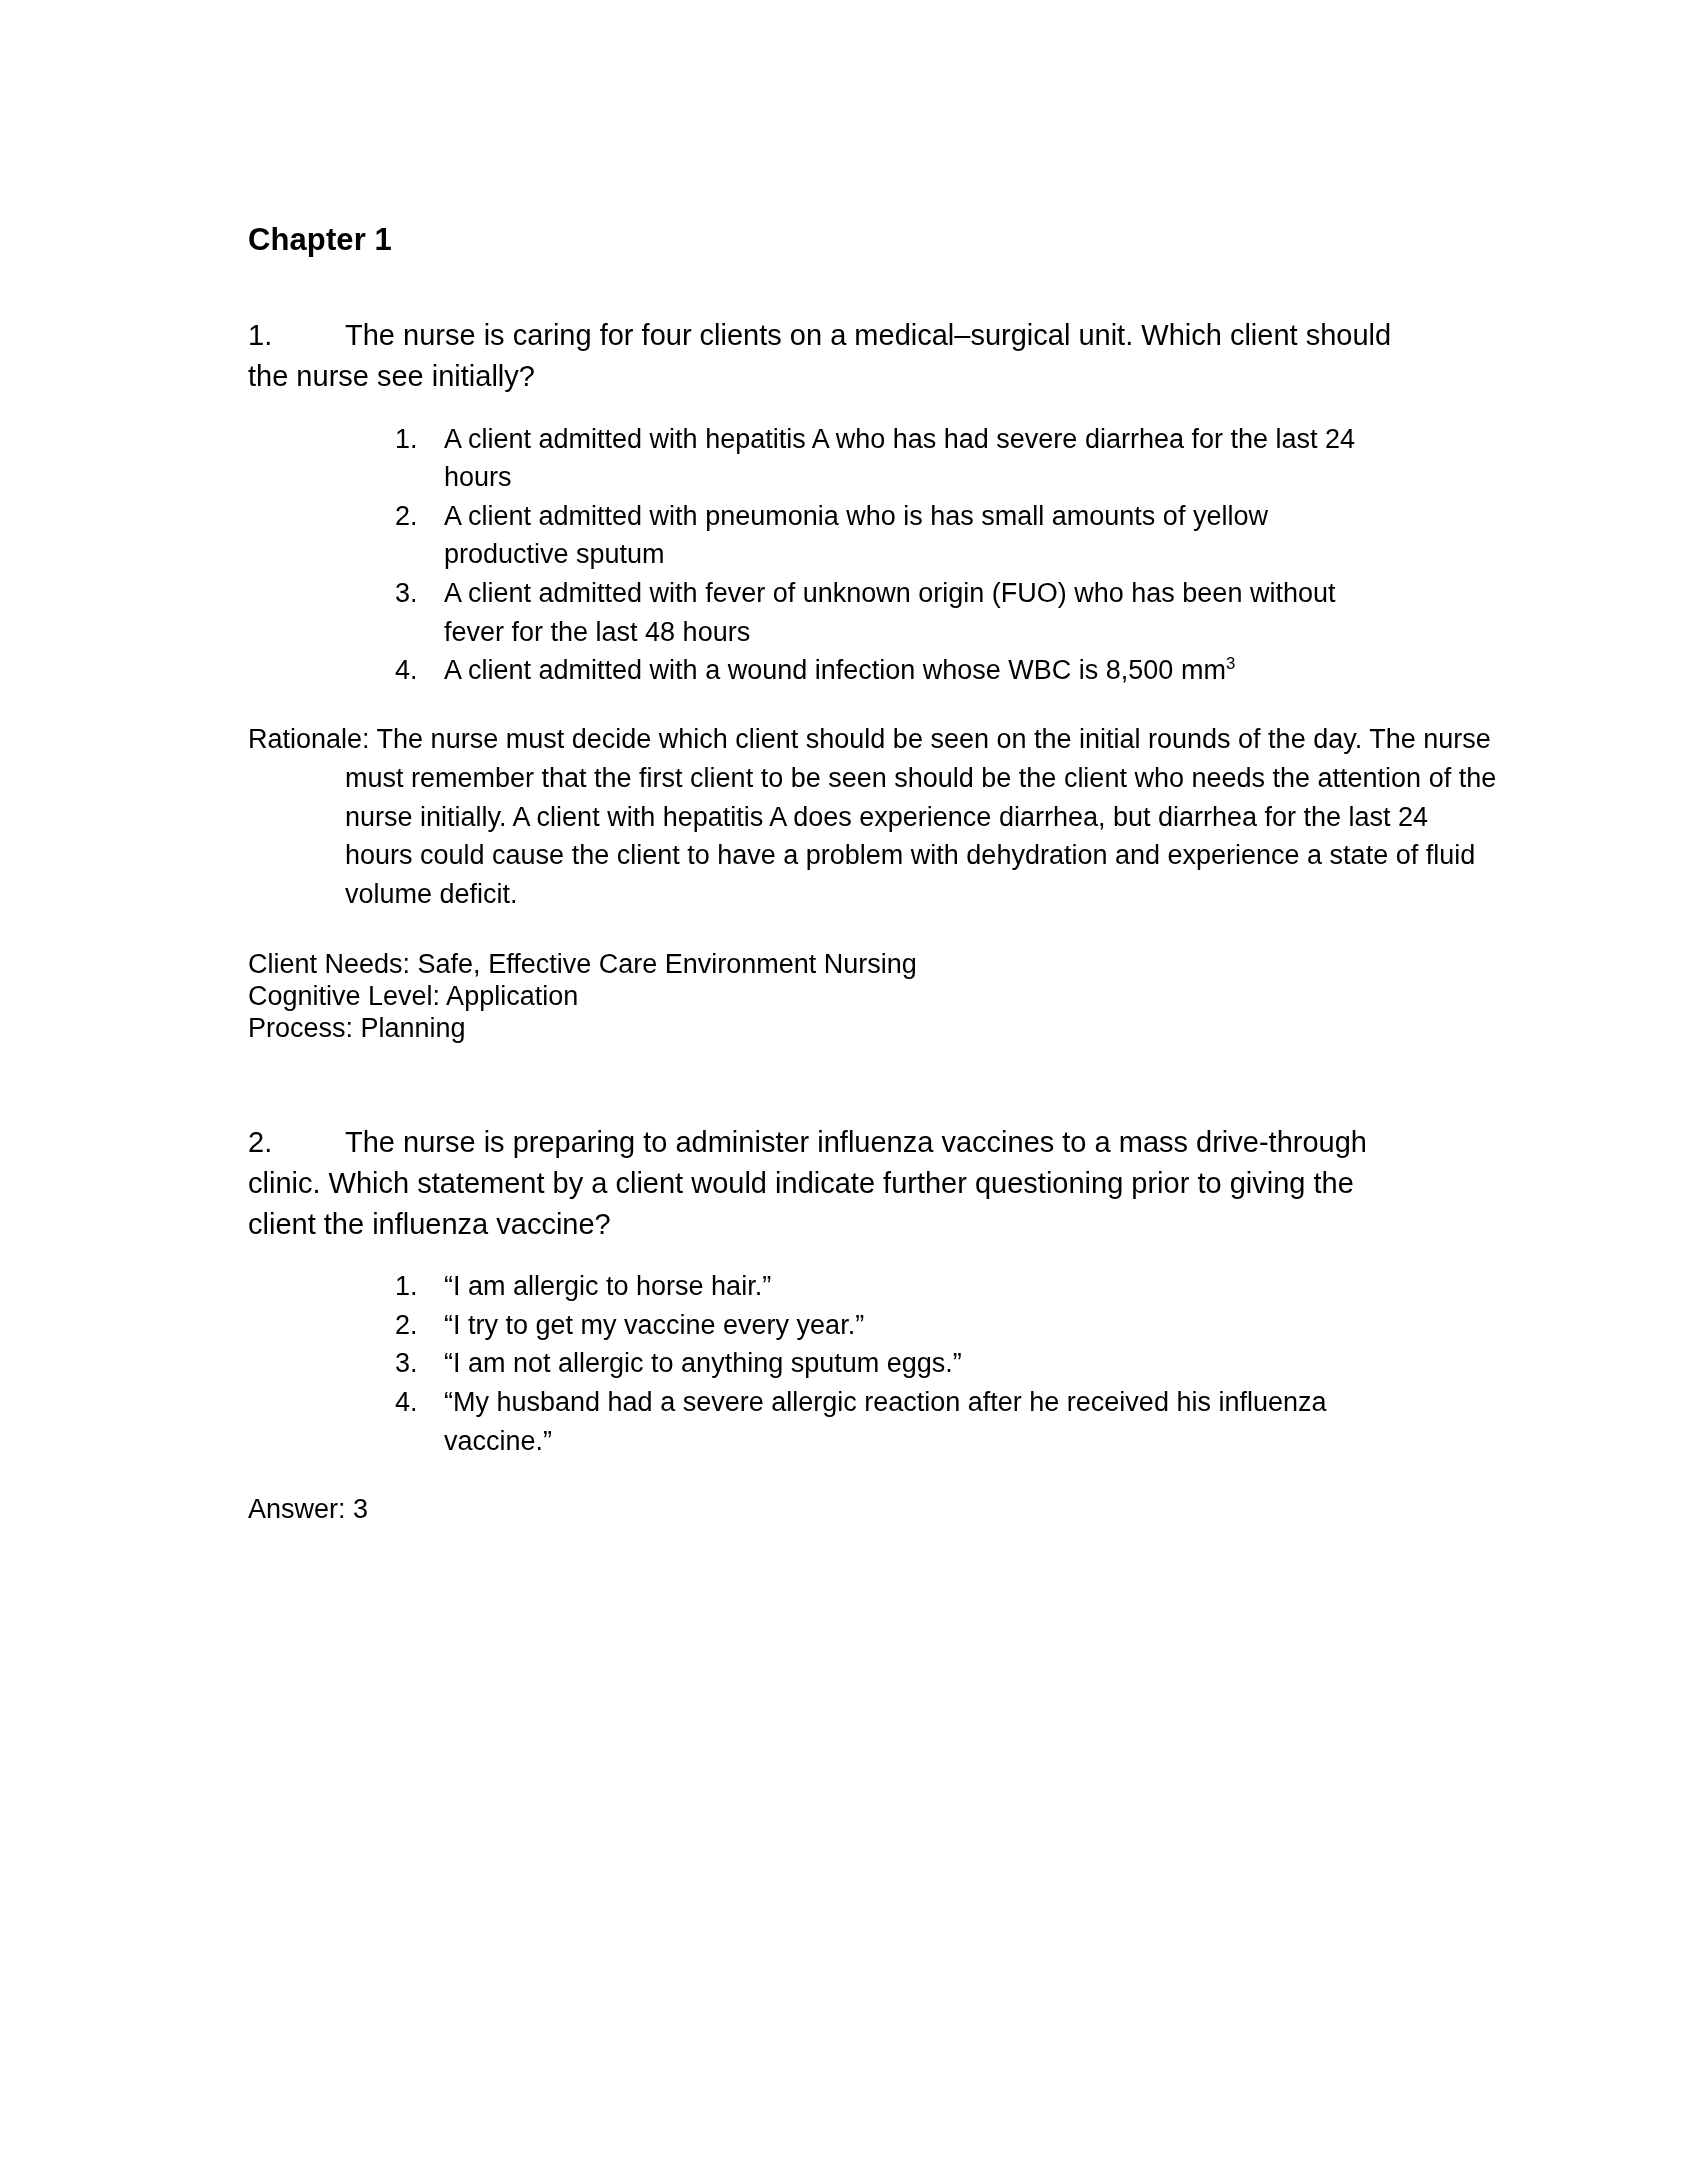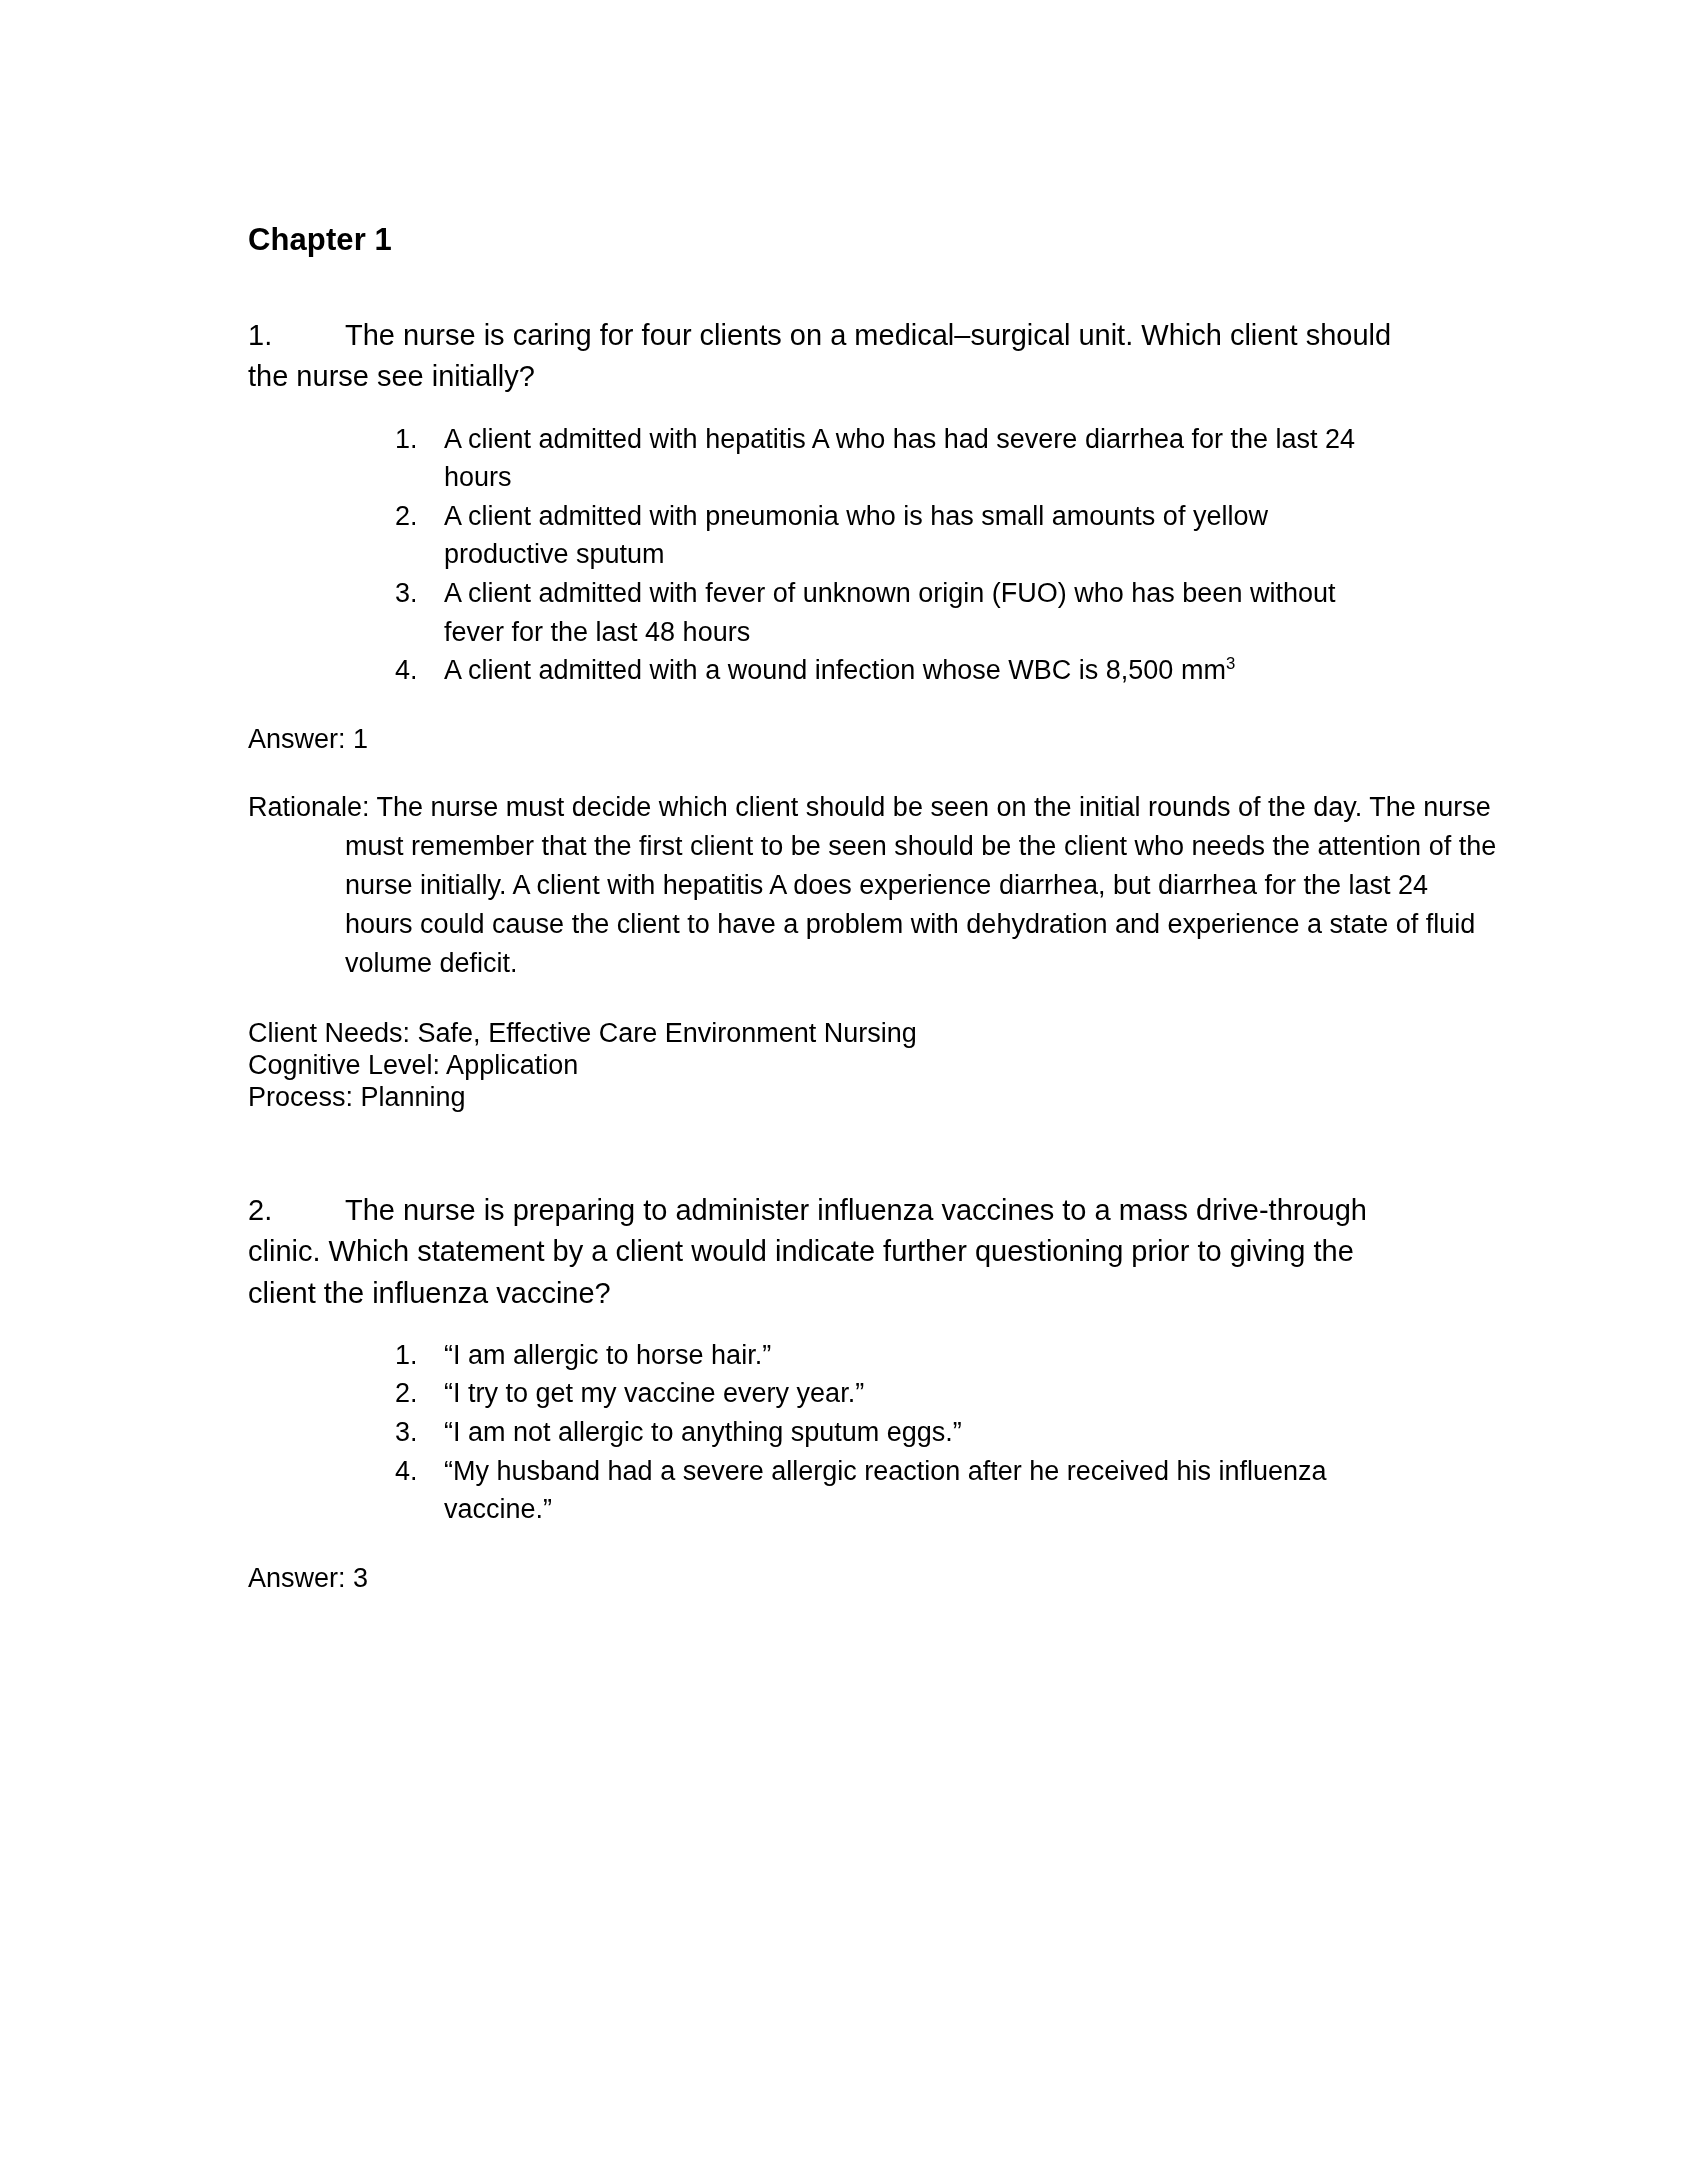--- a/index.html
+++ b/index.html
@@ -109,21 +109,20 @@
     <div class="question-block">
       <p class="question-text"><span class="q-num">1.</span><span>The nurse is caring for four clients on a medical–surgical unit. Which client should the nurse see initially?</span></p>
 
       <ol class="options">
         <li><span class="opt-num">1.</span><span>A client admitted with hepatitis A who has had severe diarrhea for the last 24 hours</span></li>
         <li><span class="opt-num">2.</span><span>A client admitted with pneumonia who is has small amounts of yellow productive sputum</span></li>
         <li><span class="opt-num">3.</span><span>A client admitted with fever of unknown origin (FUO) who has been without fever for the last 48 hours</span></li>
         <li><span class="opt-num">4.</span><span>A client admitted with a wound infection whose WBC is 8,500 mm</span><sup>3</sup></li>
       </ol>
 
-      <p class="answer-line">Answer: 1</p>
 
       <p class="rationale">Rationale: The nurse must decide which client should be seen on the initial rounds of the day. The nurse must remember that the first client to be seen should be the client who needs the attention of the nurse initially. A client with hepatitis A does experience diarrhea, but diarrhea for the last 24 hours could cause the client to have a problem with dehydration and experience a state of fluid volume deficit.</p>
 
       <div class="meta-block">
         <div>Client Needs: Safe, Effective Care Environment Nursing</div>
         <div>Cognitive Level: Application</div>
         <div>Process: Planning</div>
       </div>
     </div>
 

